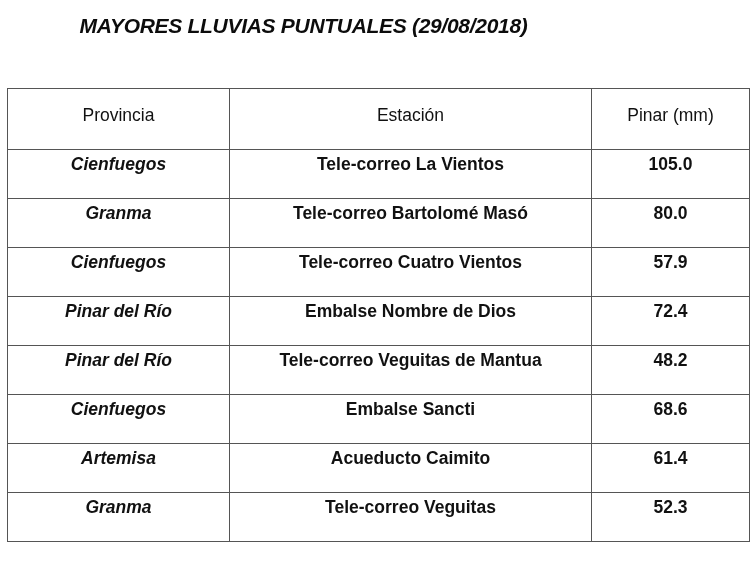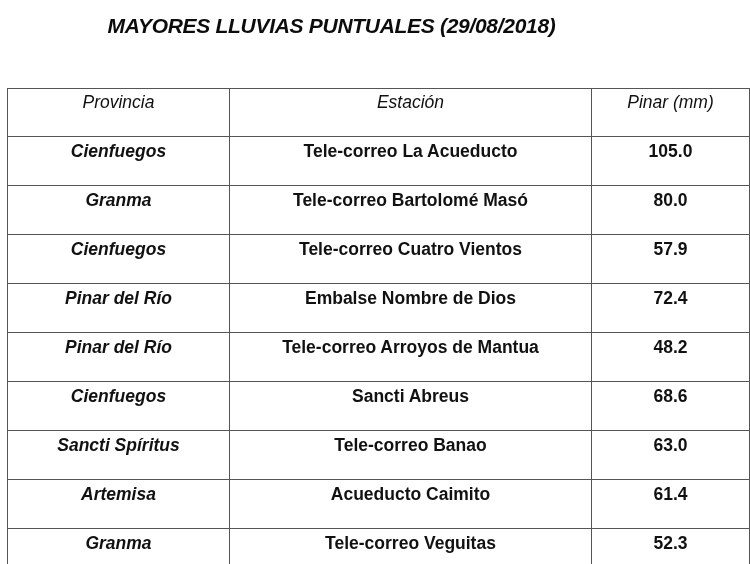--- a/index.html
+++ b/index.html
@@ -1,24 +1,24 @@
 <!DOCTYPE html>
 <html><head>
   <meta charset="utf-8">
   <style>
     html, body { margin: 0; padding: 0; background: #ffffff; }
     body { width: 750px; height: 564px; position: relative; overflow: hidden;
            font-family: "Liberation Sans", sans-serif; color: #111; }
     .title { position: absolute; left: 0; top: 14px; width: 607px; text-align: center;
-             font-size: 21px; font-weight: bold; font-style: italic; letter-spacing: -0.3px; color: #0c0c0c; margin-left: 28px; }
+             font-size: 21px; font-weight: bold; font-style: italic; letter-spacing: -0.3px; color: #0c0c0c; }
     table { position: absolute; left: 7px; top: 88px; width: 739px; border-collapse: collapse;
             table-layout: fixed; }
     td, th { border: 1.5px solid #555; height: 44px; padding: 0; vertical-align: top;
              text-align: center; font-size: 17.5px; font-weight: normal; color: #111; }
-    th { padding-top: 3px; font-style: italic; }
+    th { padding-top: 16px; }
     td { padding-top: 4px; font-weight: bold; }
     .c1 { width: 221px; }
     .c2 { width: 361px; }
     .c3 { width: 157px; }
     td.prov { font-style: italic; }
   </style>
 </head>
 <body>
 
 <div class="title">MAYORES LLUVIAS PUNTUALES (29/08/2018)</div>
@@ -27,52 +27,47 @@
   <thead>
     <tr>
       <th class="c1">Provincia</th>
       <th class="c2">Estación</th>
       <th class="c3">Pinar (mm)</th>
     </tr>
   </thead>
   <tbody>
     <tr>
       <td class="prov">Cienfuegos</td>
-      <td>Tele-correo La Acueducto</td>
+      <td>Tele-correo La Vientos</td>
       <td>105.0</td>
     </tr>
     <tr>
       <td class="prov">Granma</td>
       <td>Tele-correo Bartolomé Masó</td>
       <td>80.0</td>
     </tr>
     <tr>
       <td class="prov">Cienfuegos</td>
       <td>Tele-correo Cuatro Vientos</td>
       <td>57.9</td>
     </tr>
     <tr>
       <td class="prov">Pinar del Río</td>
       <td>Embalse Nombre de Dios</td>
       <td>72.4</td>
     </tr>
     <tr>
       <td class="prov">Pinar del Río</td>
-      <td>Tele-correo Arroyos de Mantua</td>
+      <td>Tele-correo Veguitas de Mantua</td>
       <td>48.2</td>
     </tr>
     <tr>
       <td class="prov">Cienfuegos</td>
-      <td>Sancti Abreus</td>
+      <td>Embalse Sancti</td>
       <td>68.6</td>
-    </tr>
-    <tr>
-      <td class="prov">Sancti Spíritus</td>
-      <td>Tele-correo Banao</td>
-      <td>63.0</td>
     </tr>
     <tr>
       <td class="prov">Artemisa</td>
       <td>Acueducto Caimito</td>
       <td>61.4</td>
     </tr>
     <tr>
       <td class="prov">Granma</td>
       <td>Tele-correo Veguitas</td>
       <td>52.3</td>

